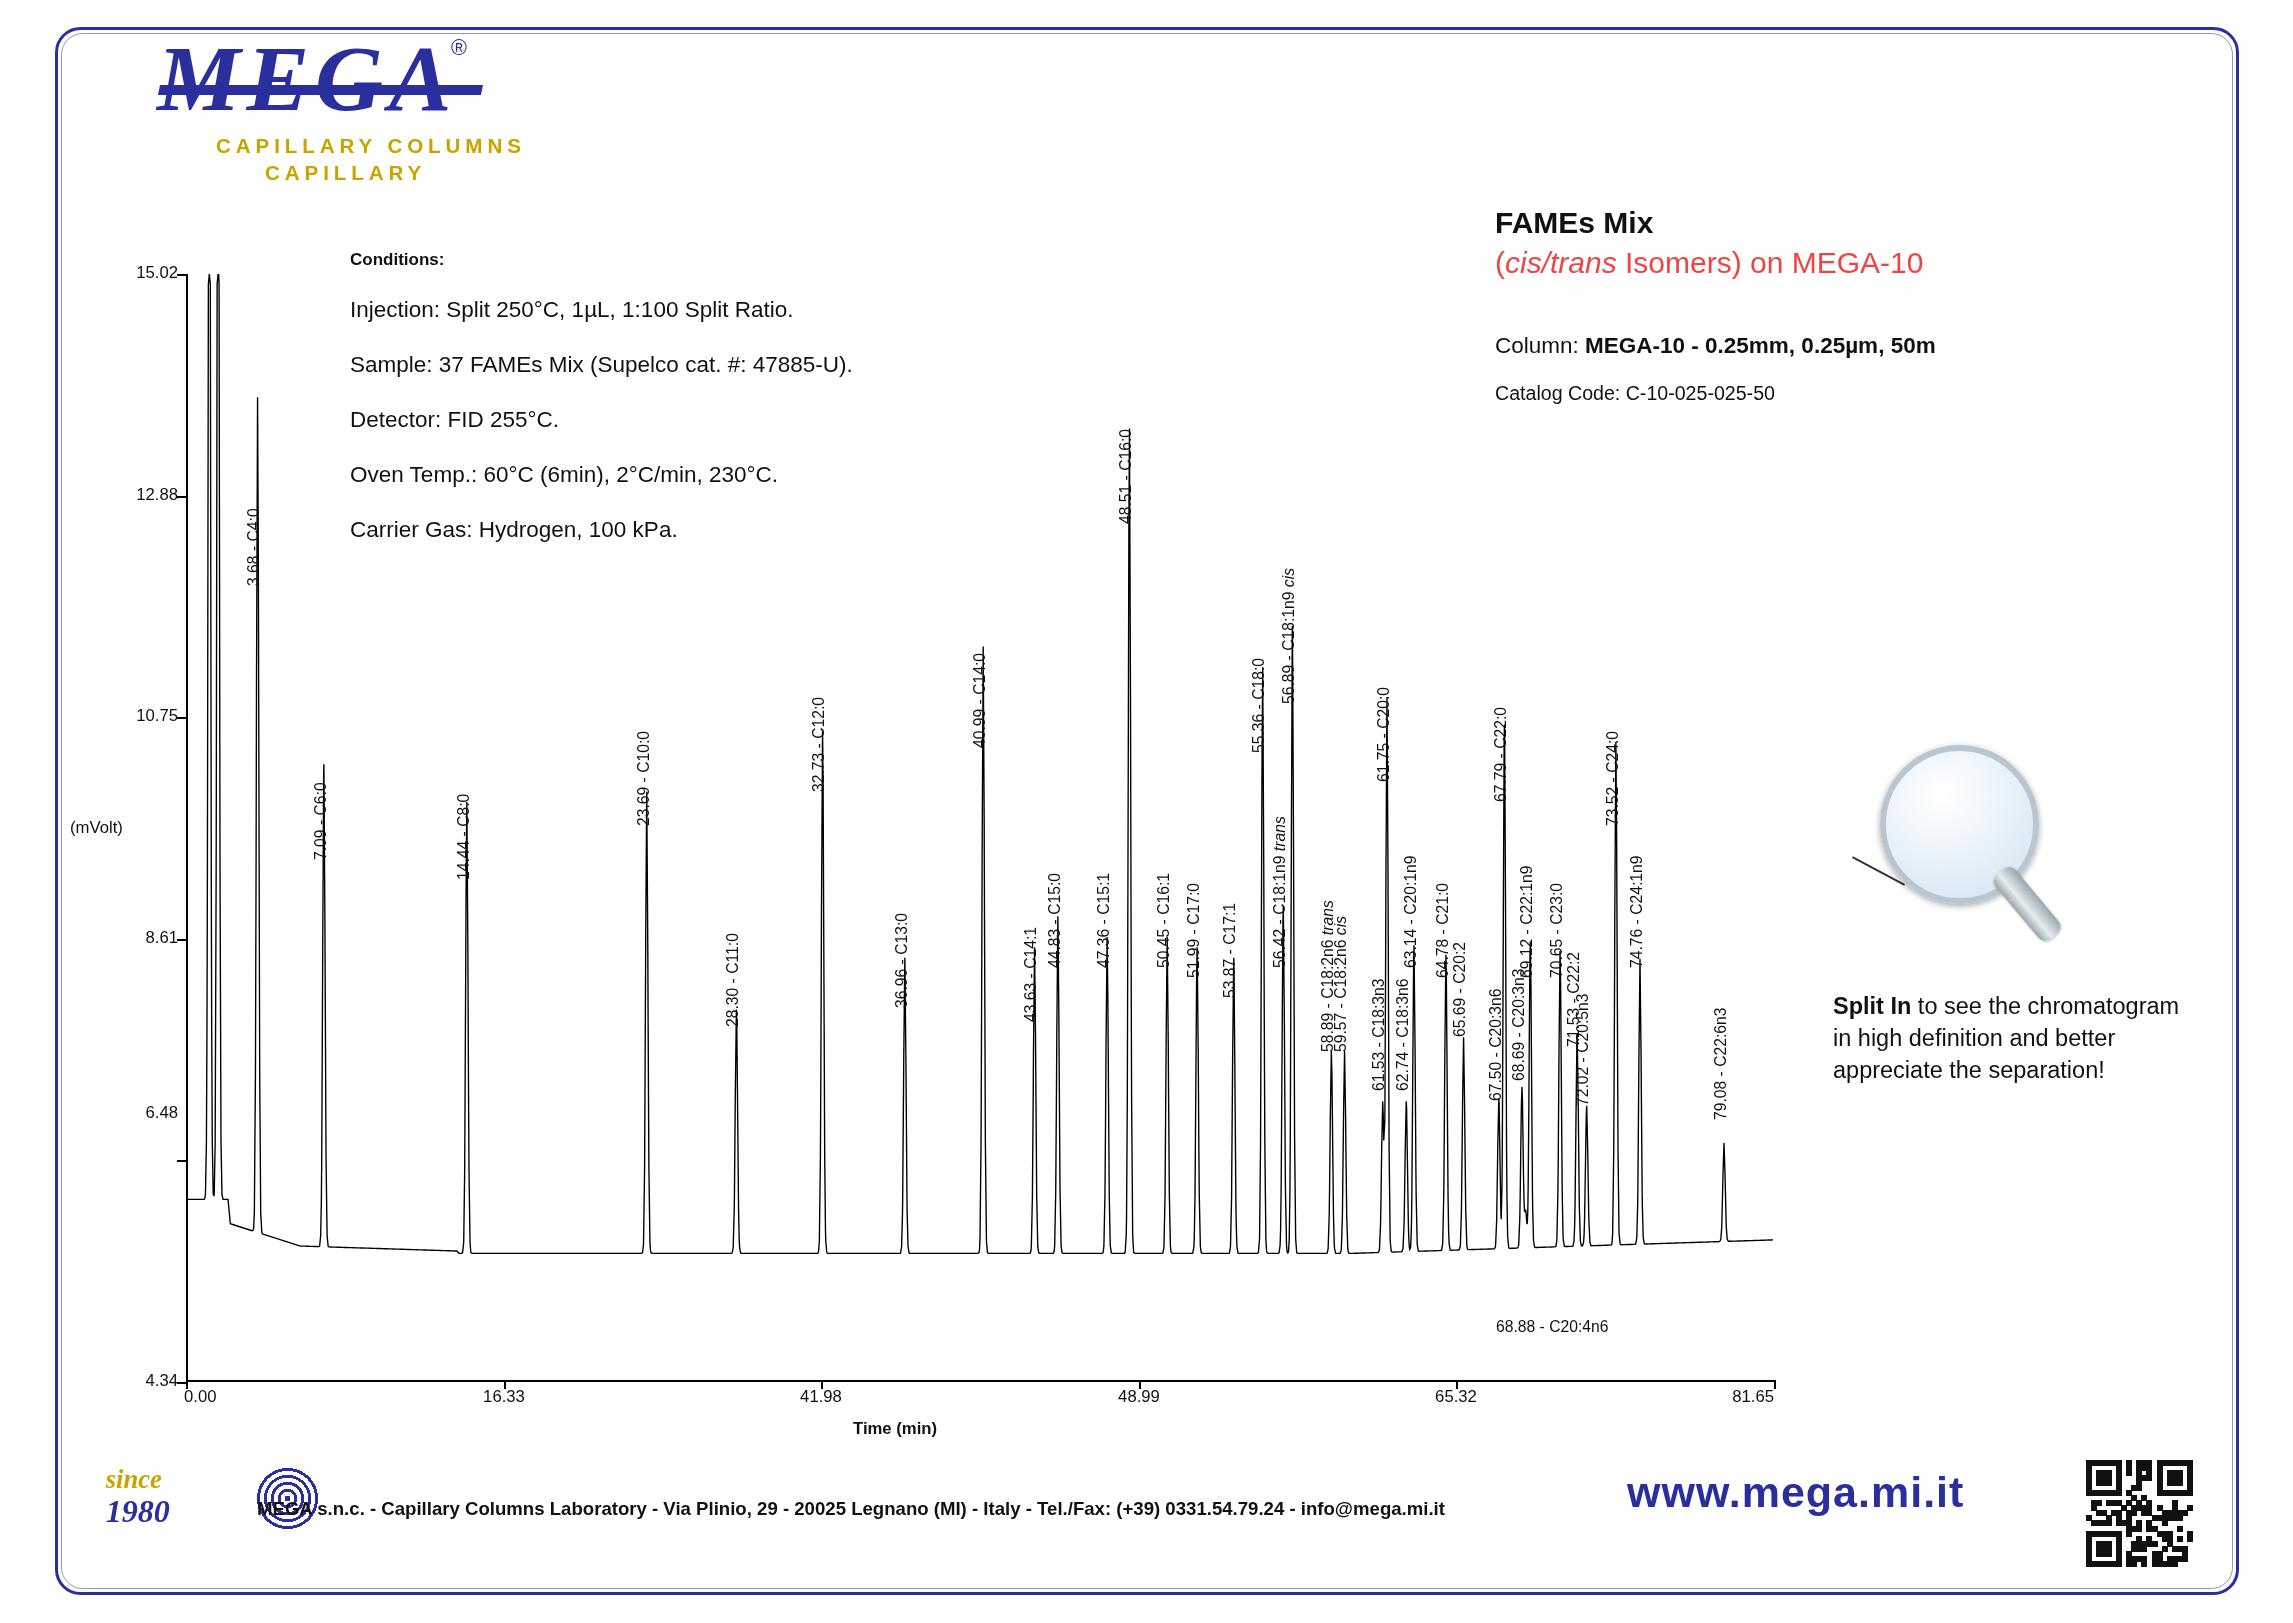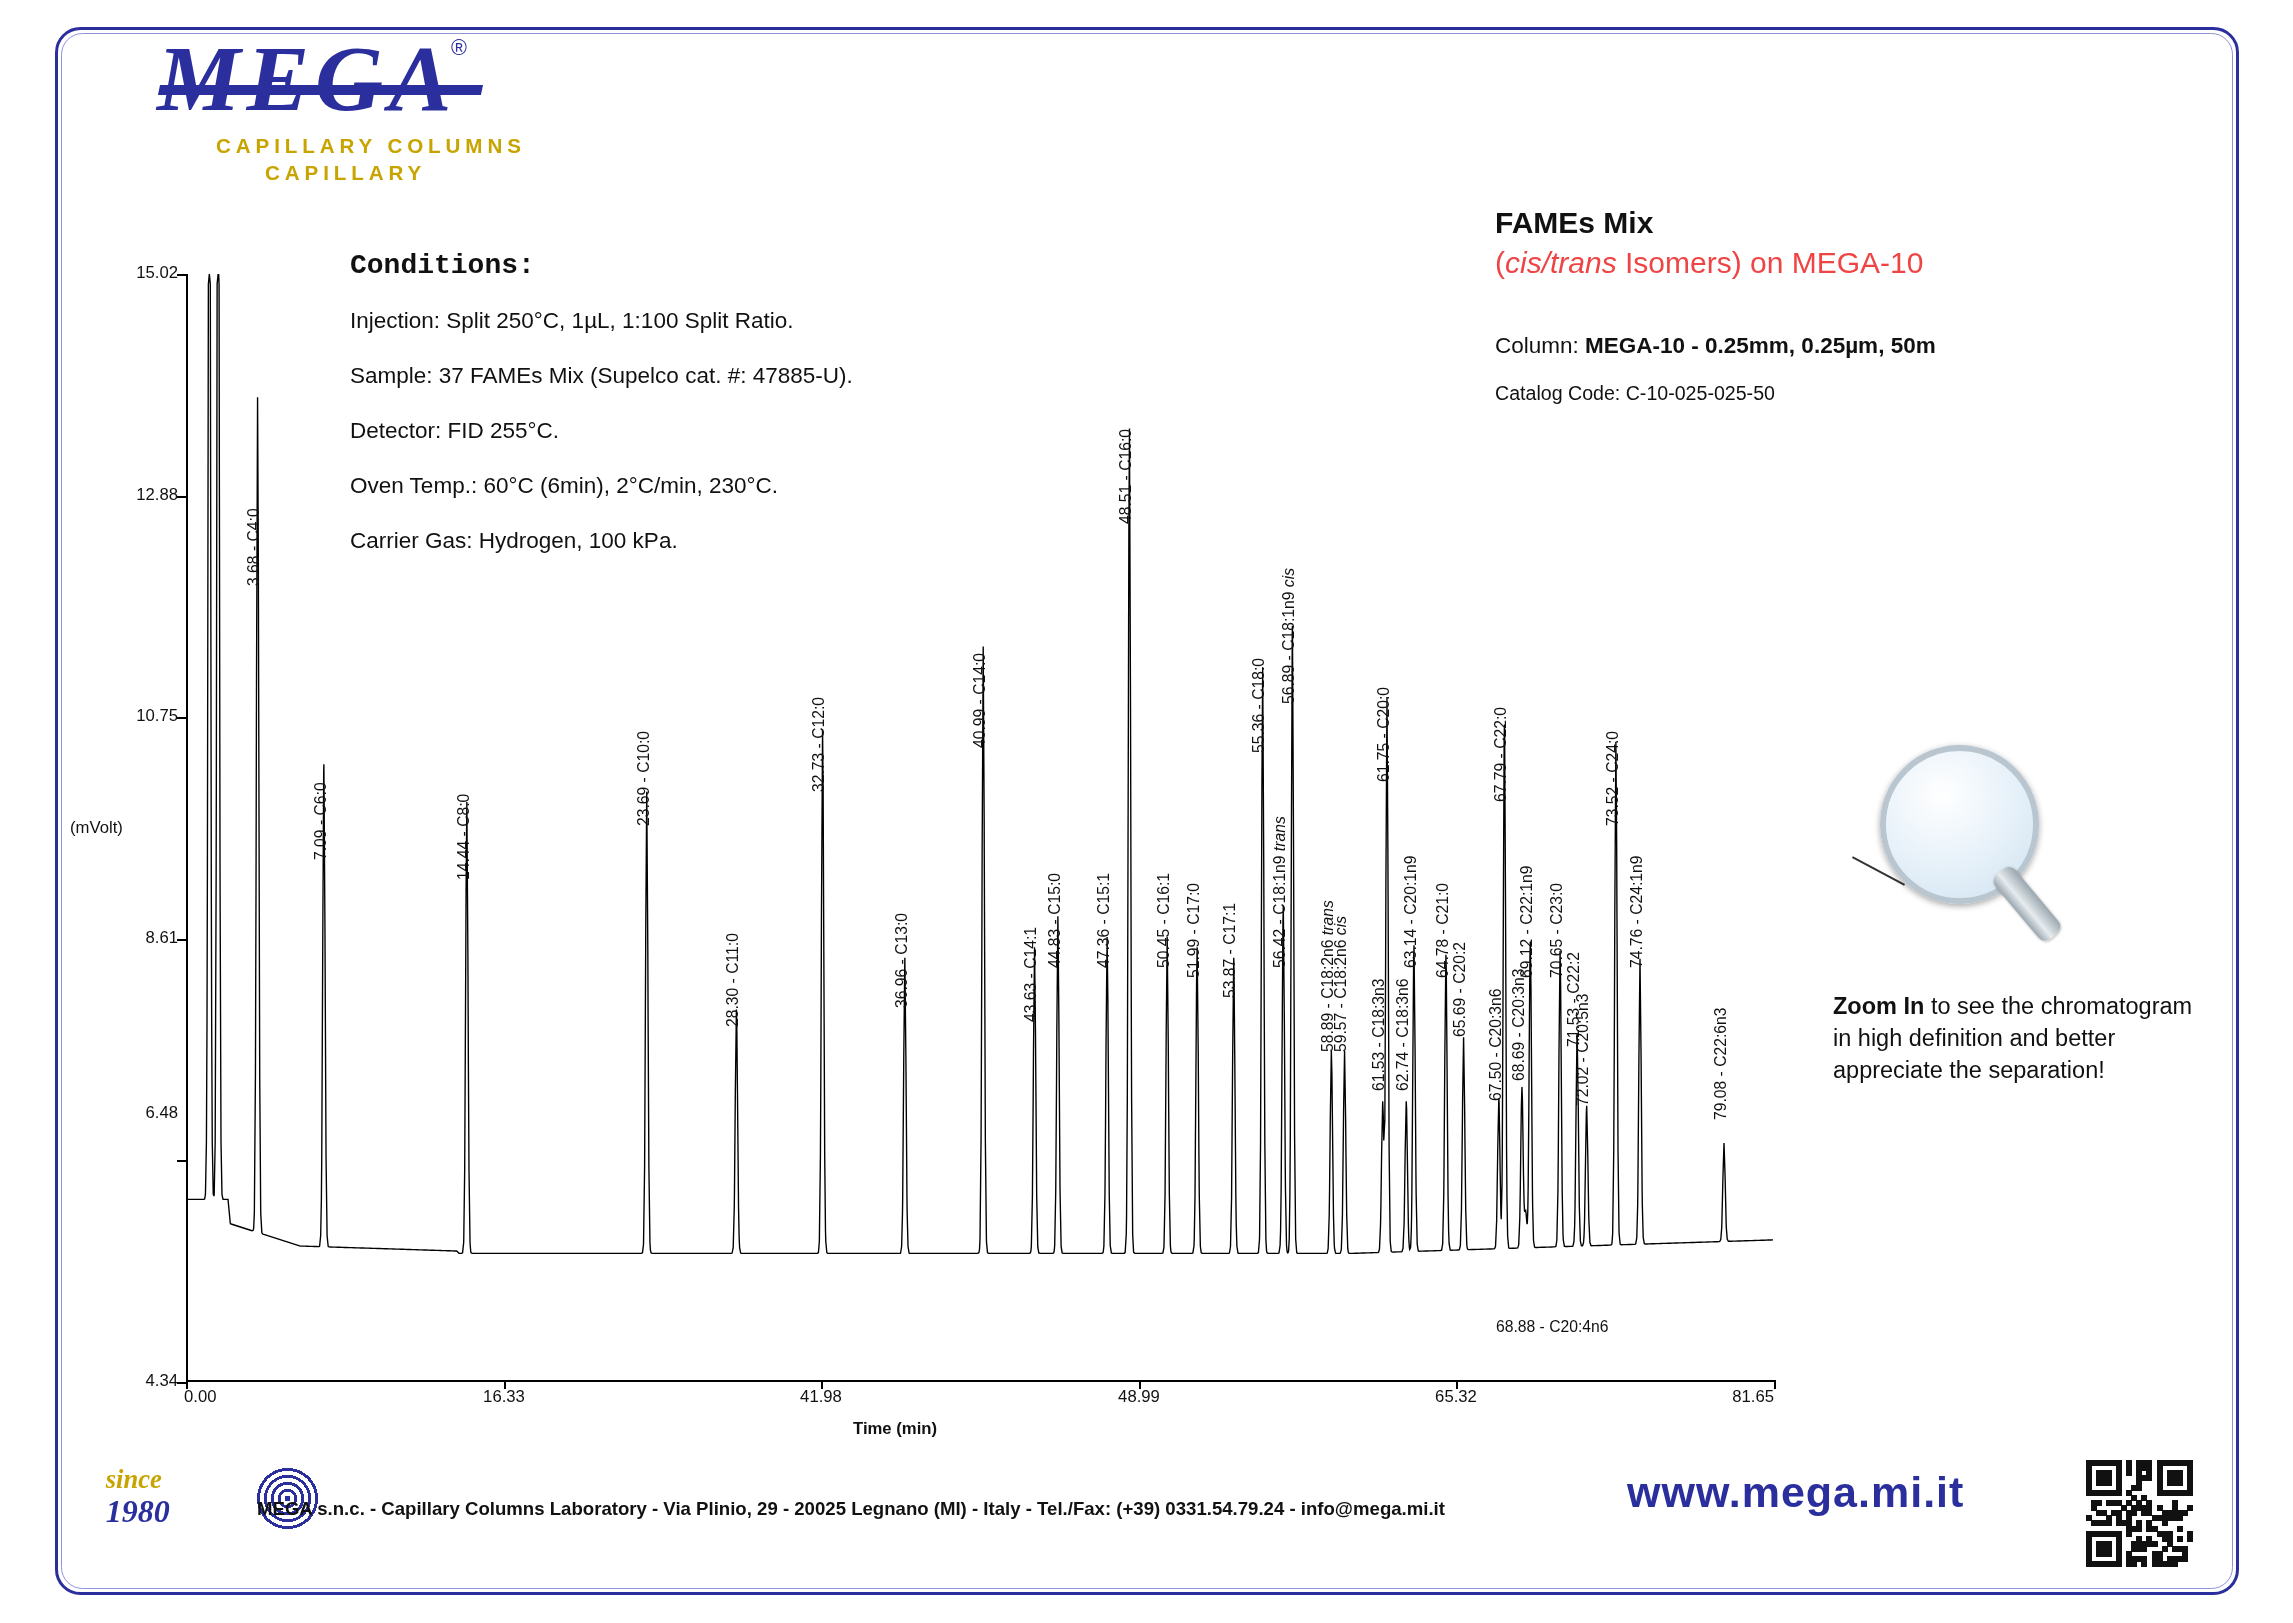--- a/index.html
+++ b/index.html
@@ -20,21 +20,21 @@
   .title-block{position:absolute;left:1495px;top:206px;width:686px;}
   .title-1{font-size:30px;font-weight:700;color:#111;margin-bottom:5.9px;}
   .title-2{font-size:30px;color:#ef4444;}
   .title-2 i{font-style:italic;}
   .col-line{position:absolute;left:1495px;top:333px;font-size:22.5px;}
   .col-line b{font-weight:700;}
   .cat-line{position:absolute;left:1495px;top:382px;font-size:19.6px;}
 
   
   .cond{position:absolute;left:350px;top:250px;width:765px;}
-  .cond h3{font-size:28px;font-weight:700;margin:0 0 27.4px 0;font-family:Liberation Mono, monospace;}
+  .cond h3{font-size:17px;font-weight:700;margin:0 0 27.4px 0;}
   .cond p{font-size:22.5px;margin:0 0 29px 0;}
 
   
   .chart{position:absolute;left:186px;top:274px;width:1588px;height:1108px;}
   .plot{position:absolute;left:0;top:0;width:1588px;height:1108px;}
   .axis-y{position:absolute;left:0;top:0;width:2px;height:1108px;background:#000;}
   .axis-x{position:absolute;left:0;top:1106px;width:1588px;height:2px;background:#000;}
   .ytick{position:absolute;left:-90px;font-size:16.7px;text-align:right;width:82px;}
   .ytickmark{position:absolute;left:-8.8px;width:8.8px;height:2px;background:#000;}
   .xtick{position:absolute;top:1113px;font-size:16.7px;transform:translateX(-50%);}
@@ -170,21 +170,21 @@
         <div class="peaklabel" style="left: 1460px; top: 676px;">74.76 - C24:1n9</div>
         <div class="peaklabel" style="left: 1544px; top: 828px;">79.08 - C22:6n3</div>
       </div>
   </div>
 
   <div class="mag">
     <div class="pointer"></div>
     <div class="glass"></div>
     <div class="handle"></div>
   </div>
-  <div class="magtext"><b>Zoom In</b><span> to see the chromatogram in high definition and better appreciate the separation!</span></div>
+  <div class="magtext"><b>Split In</b><span> to see the chromatogram in high definition and better appreciate the separation!</span></div>
 
   <div class="since">
     <div class="t1">since</div>
     <div class="t2">1980</div>
     <div class="swirl"></div>
   </div>
   <div class="footline">MEGA s.n.c. - Capillary Columns Laboratory - Via Plinio, 29 - 20025 Legnano (MI) - Italy - Tel./Fax: (+39) 0331.54.79.24 - info@mega.mi.it</div>
   <div class="web">www.mega.mi.it</div>
   <div class="qr" id="qr">
       <i style="left: 40px; top: 0px; width: 5.9px; height: 5.9px;"></i>

